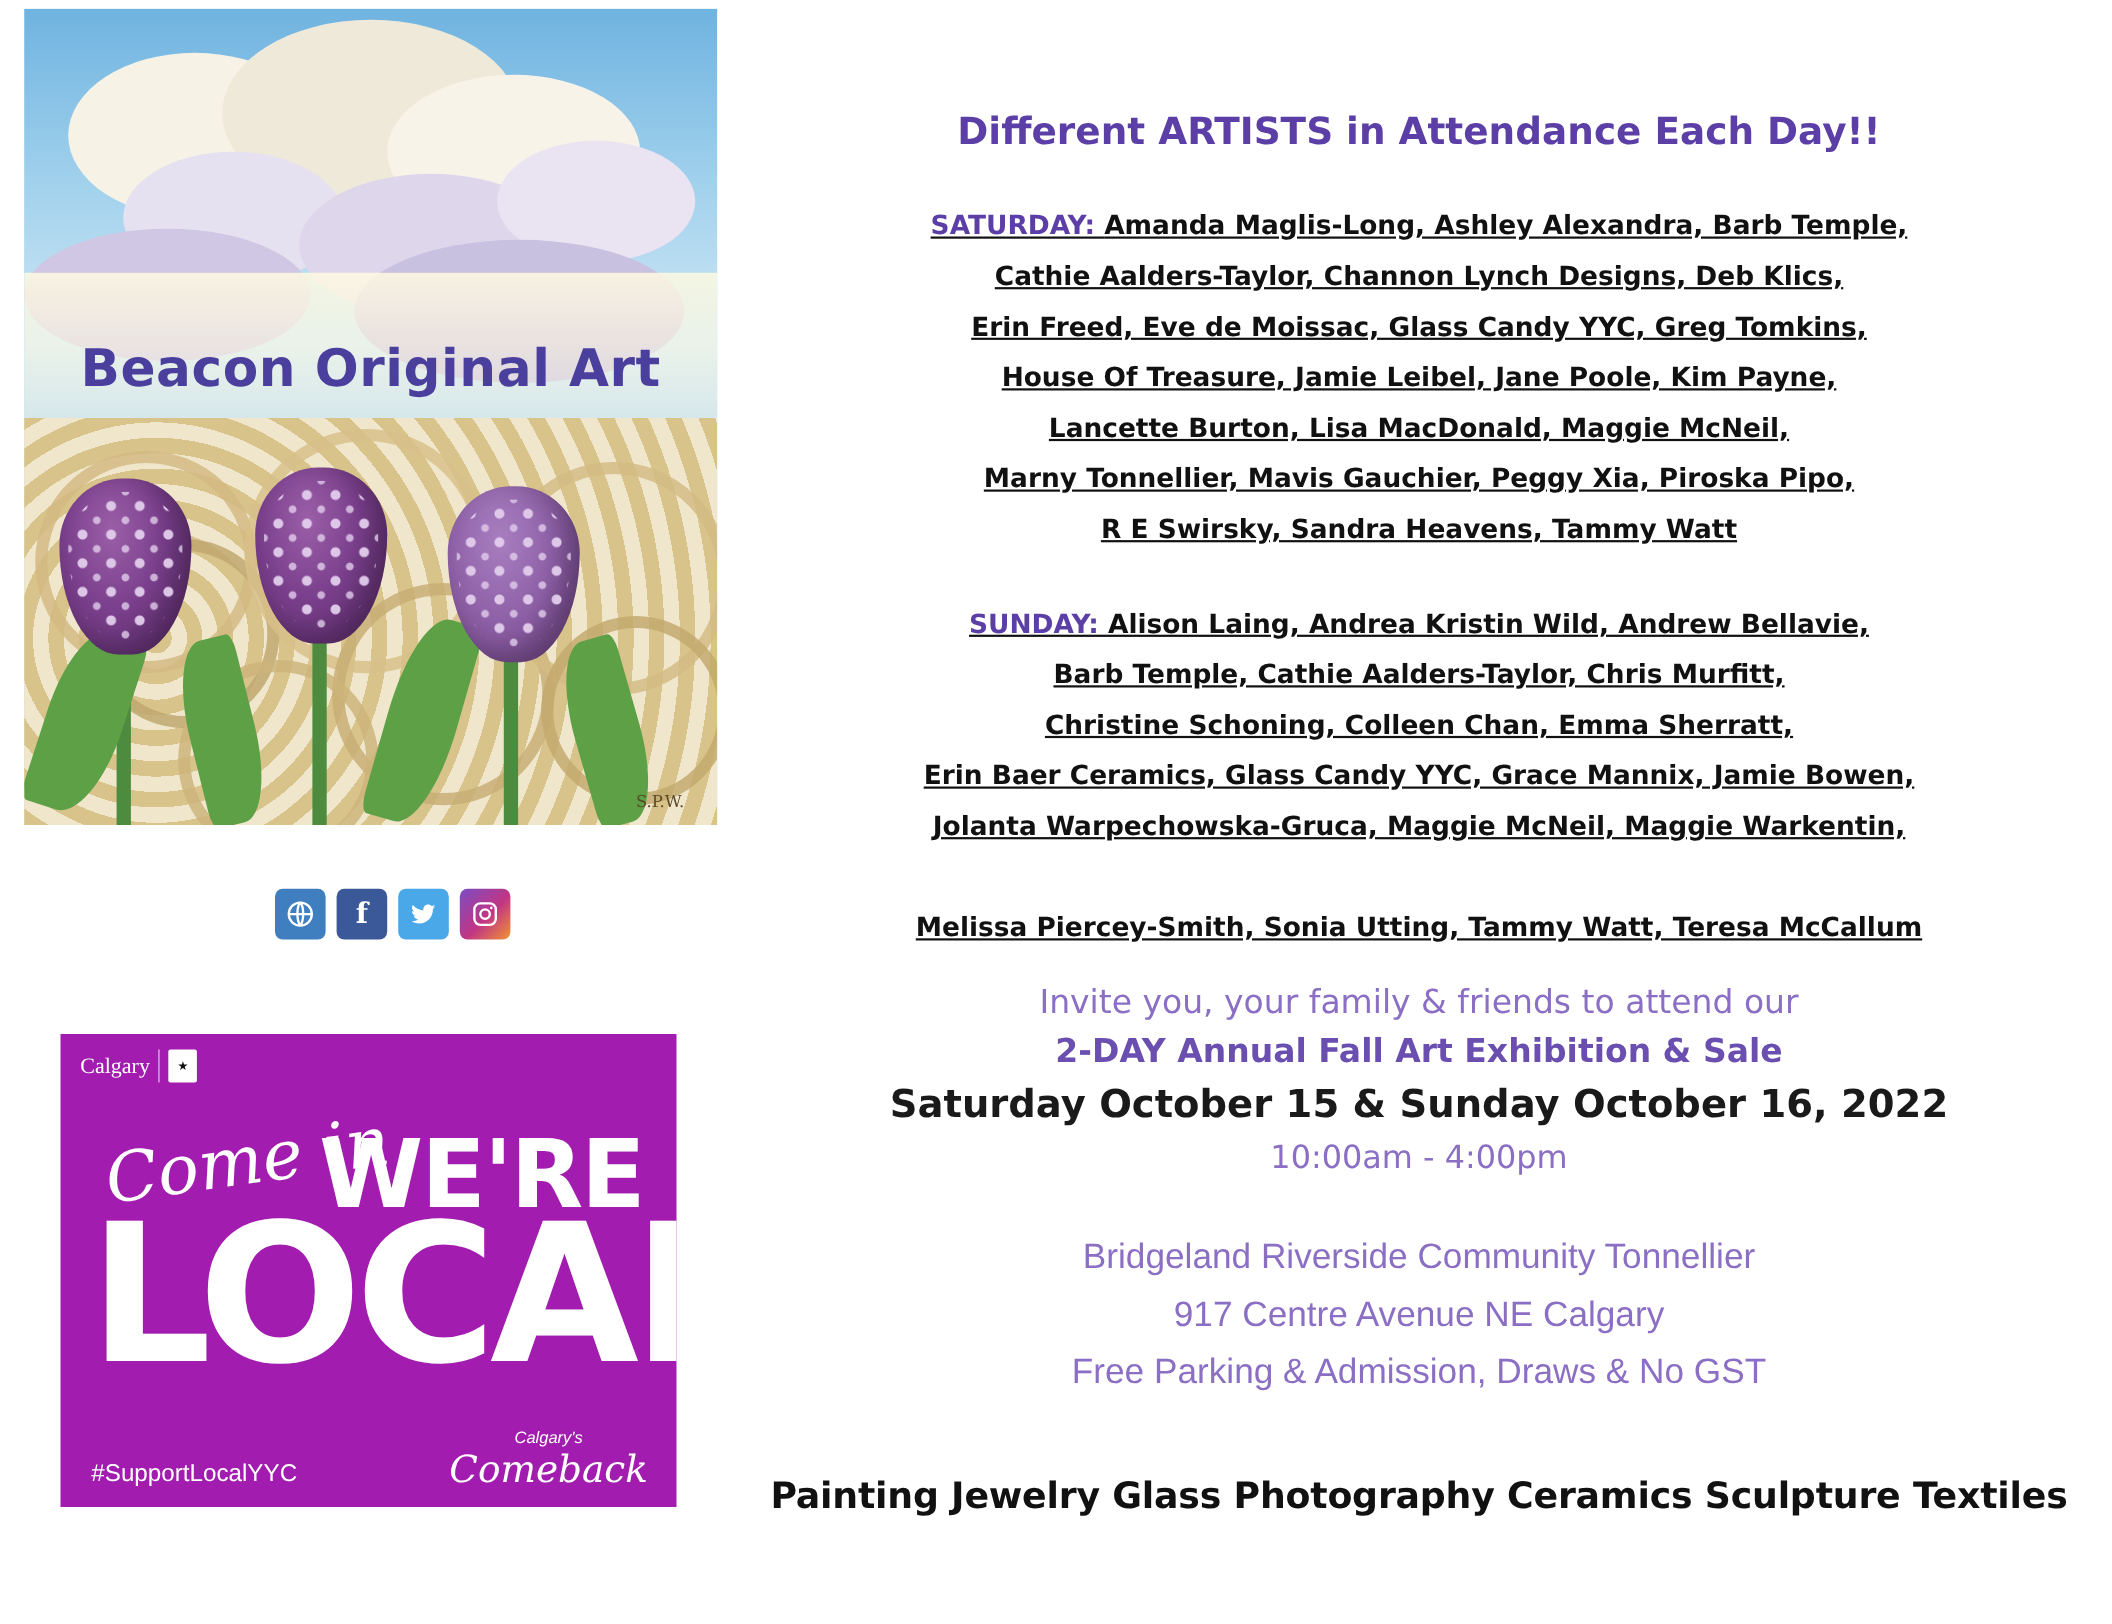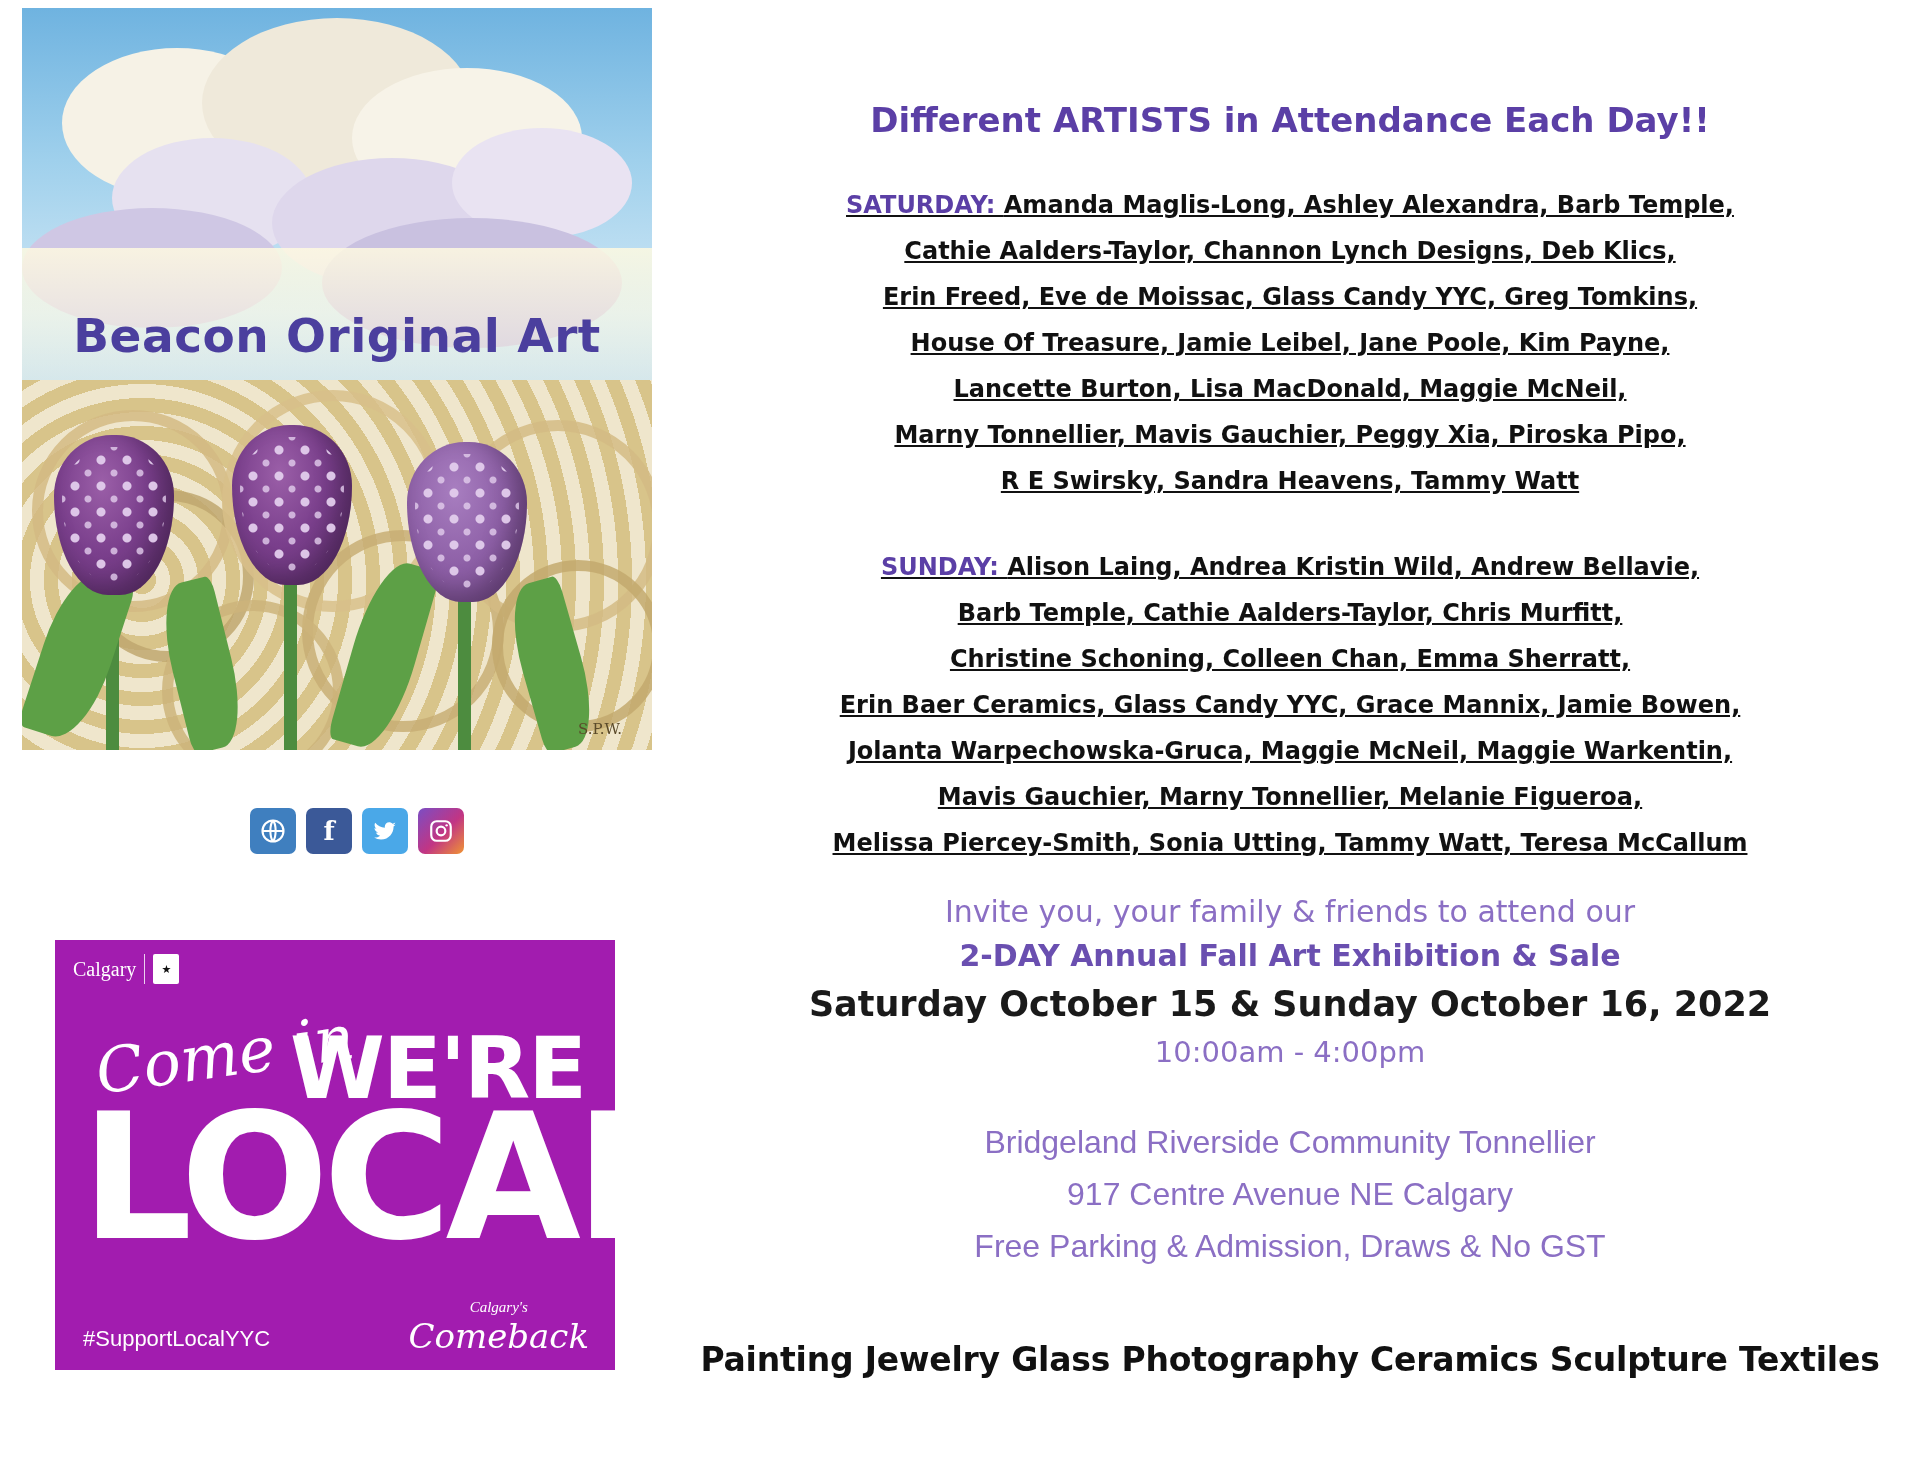--- a/index.html
+++ b/index.html
@@ -253,21 +253,21 @@
   }
   .comeback {
     position: absolute;
     right: 26px;
     bottom: 14px;
     text-align: center;
     color: #ffffff;
   }
   .comeback .small {
     font-size: 15px;
-    font-family: Liberation Serif, serif;
+    font-family: Liberation Sans, sans-serif;
     font-style: italic;
   }
   .comeback .big {
     font-size: 34px;
     font-family: "DejaVu Serif", serif;
     font-style: italic;
   }
 
   
   .right-col {
@@ -439,21 +439,21 @@
       <span>R E Swirsky, Sandra Heavens, Tammy Watt</span>
     </div>
 
     <div class="day-block sunday">
       <span class="day-label">SUNDAY: </span>
       <span>Alison Laing, Andrea Kristin Wild, Andrew Bellavie,</span><br>
       <span>Barb Temple, Cathie Aalders-Taylor, Chris Murfitt,</span><br>
       <span>Christine Schoning, Colleen Chan, Emma Sherratt,</span><br>
       <span>Erin Baer Ceramics, Glass Candy YYC, Grace Mannix, Jamie Bowen,</span><br>
       <span>Jolanta Warpechowska-Gruca, Maggie McNeil, Maggie Warkentin,</span><br>
-      <span>Mavis Gauchier, Marny Tonnellier, Melanie Figueroa,</span><br>
+      <br>
       <span>Melissa Piercey-Smith, Sonia Utting, Tammy Watt, Teresa McCallum</span>
     </div>
 
     <div class="invite">
       <div>Invite you, your family &amp; friends to attend our</div>
       <div class="bold-line">2-DAY Annual Fall Art Exhibition &amp; Sale</div>
       <div class="date-line">Saturday October 15 &amp; Sunday October 16, 2022</div>
       <div class="time-line">10:00am - 4:00pm</div>
     </div>
 

